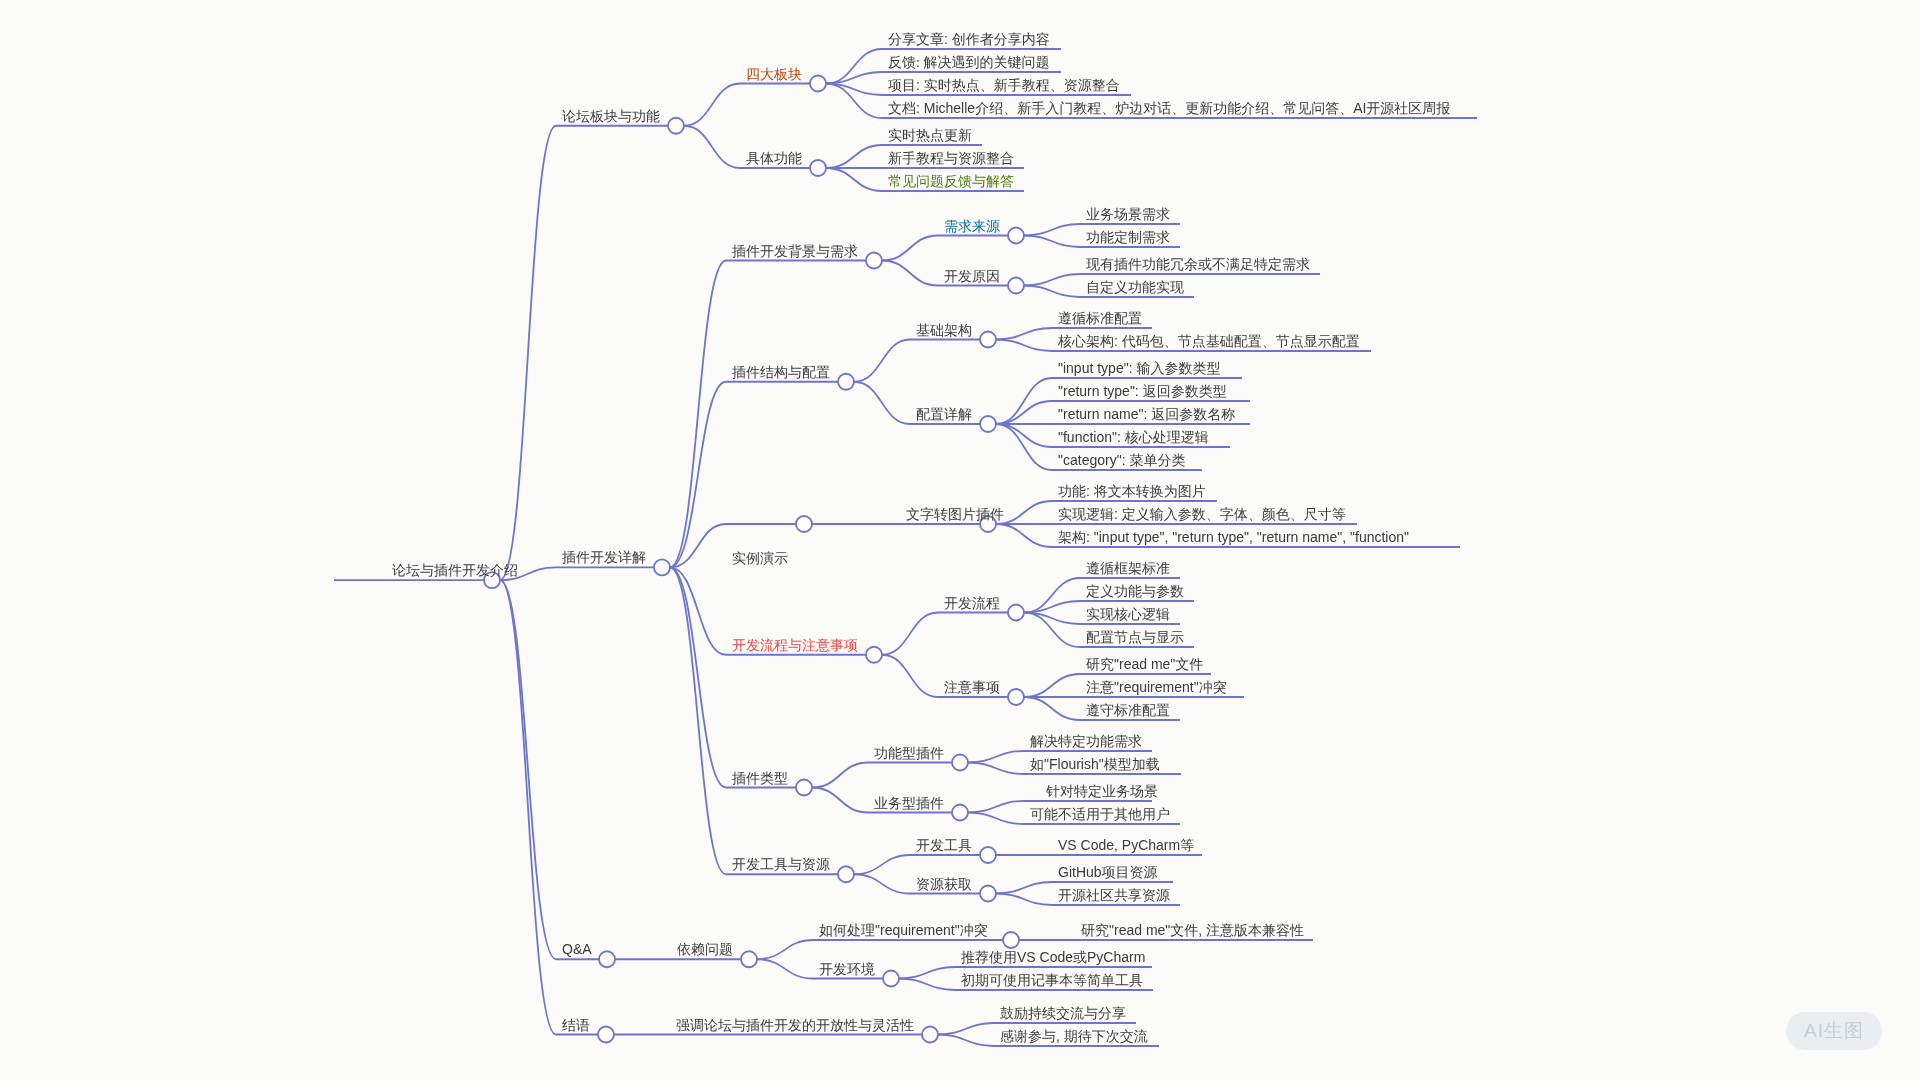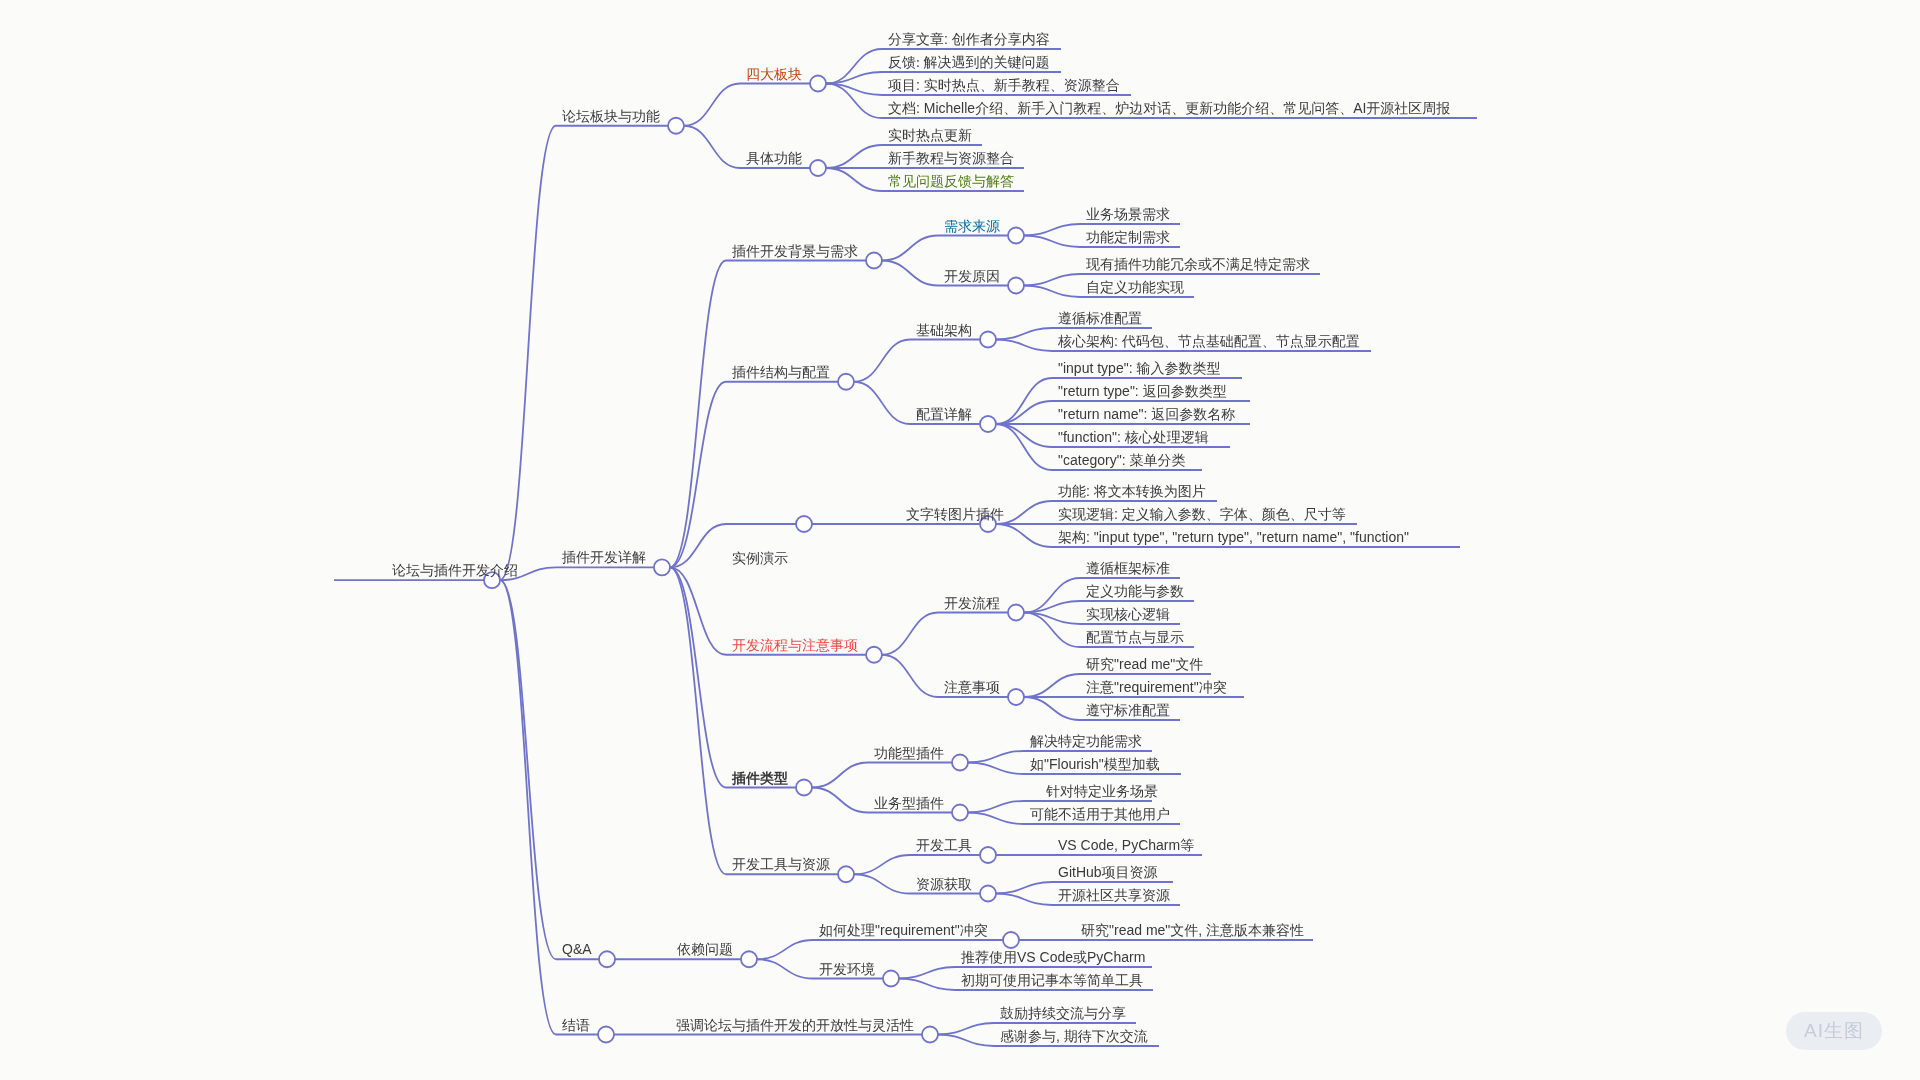--- a/index.html
+++ b/index.html
@@ -232,21 +232,21 @@
       <div class="node-label" style="left: 730px; top: 635.75px; color: #ef4444;">开发流程与注意事项</div>
       <div class="node-label" style="left: 942px; top: 593.5px; color: rgb(58, 58, 60);">开发流程</div>
       <div class="node-label" style="left: 1084px; top: 559px; color: rgb(58, 58, 60);">遵循框架标准</div>
       <div class="node-label" style="left: 1084px; top: 582px; color: rgb(58, 58, 60);">定义功能与参数</div>
       <div class="node-label" style="left: 1084px; top: 605px; color: rgb(58, 58, 60);">实现核心逻辑</div>
       <div class="node-label" style="left: 1084px; top: 628px; color: rgb(58, 58, 60);">配置节点与显示</div>
       <div class="node-label" style="left: 942px; top: 678px; color: rgb(58, 58, 60);">注意事项</div>
       <div class="node-label" style="left: 1084px; top: 655px; color: rgb(58, 58, 60);">研究"read me"文件</div>
       <div class="node-label" style="left: 1084px; top: 678px; color: rgb(58, 58, 60);">注意"requirement"冲突</div>
       <div class="node-label" style="left: 1084px; top: 701px; color: rgb(58, 58, 60);">遵守标准配置</div>
-      <div class="node-label" style="left: 730px; top: 768.5px; color: rgb(58, 58, 60); font-weight: bold;">插件类型</div>
+      <div class="node-label" style="left: 730px; top: 768.5px; color: rgb(58, 58, 60);">插件类型</div>
       <div class="node-label" style="left: 872px; top: 743.5px; color: rgb(58, 58, 60);">功能型插件</div>
       <div class="node-label" style="left: 1028px; top: 732px; color: rgb(58, 58, 60);">解决特定功能需求</div>
       <div class="node-label" style="left: 1028px; top: 755px; color: rgb(58, 58, 60);">如"Flourish"模型加载</div>
       <div class="node-label" style="left: 872px; top: 793.5px; color: rgb(58, 58, 60);">业务型插件</div>
       <div class="node-label" style="left: 1044px; top: 782px; color: rgb(58, 58, 60);">针对特定业务场景</div>
       <div class="node-label" style="left: 1028px; top: 805px; color: rgb(58, 58, 60);">可能不适用于其他用户</div>
       <div class="node-label" style="left: 730px; top: 855.25px; color: rgb(58, 58, 60);">开发工具与资源</div>
       <div class="node-label" style="left: 914px; top: 836px; color: rgb(58, 58, 60);">开发工具</div>
       <div class="node-label" style="left: 1056px; top: 836px; color: rgb(58, 58, 60);">VS Code, PyCharm等</div>
       <div class="node-label" style="left: 914px; top: 874.5px; color: rgb(58, 58, 60);">资源获取</div>

